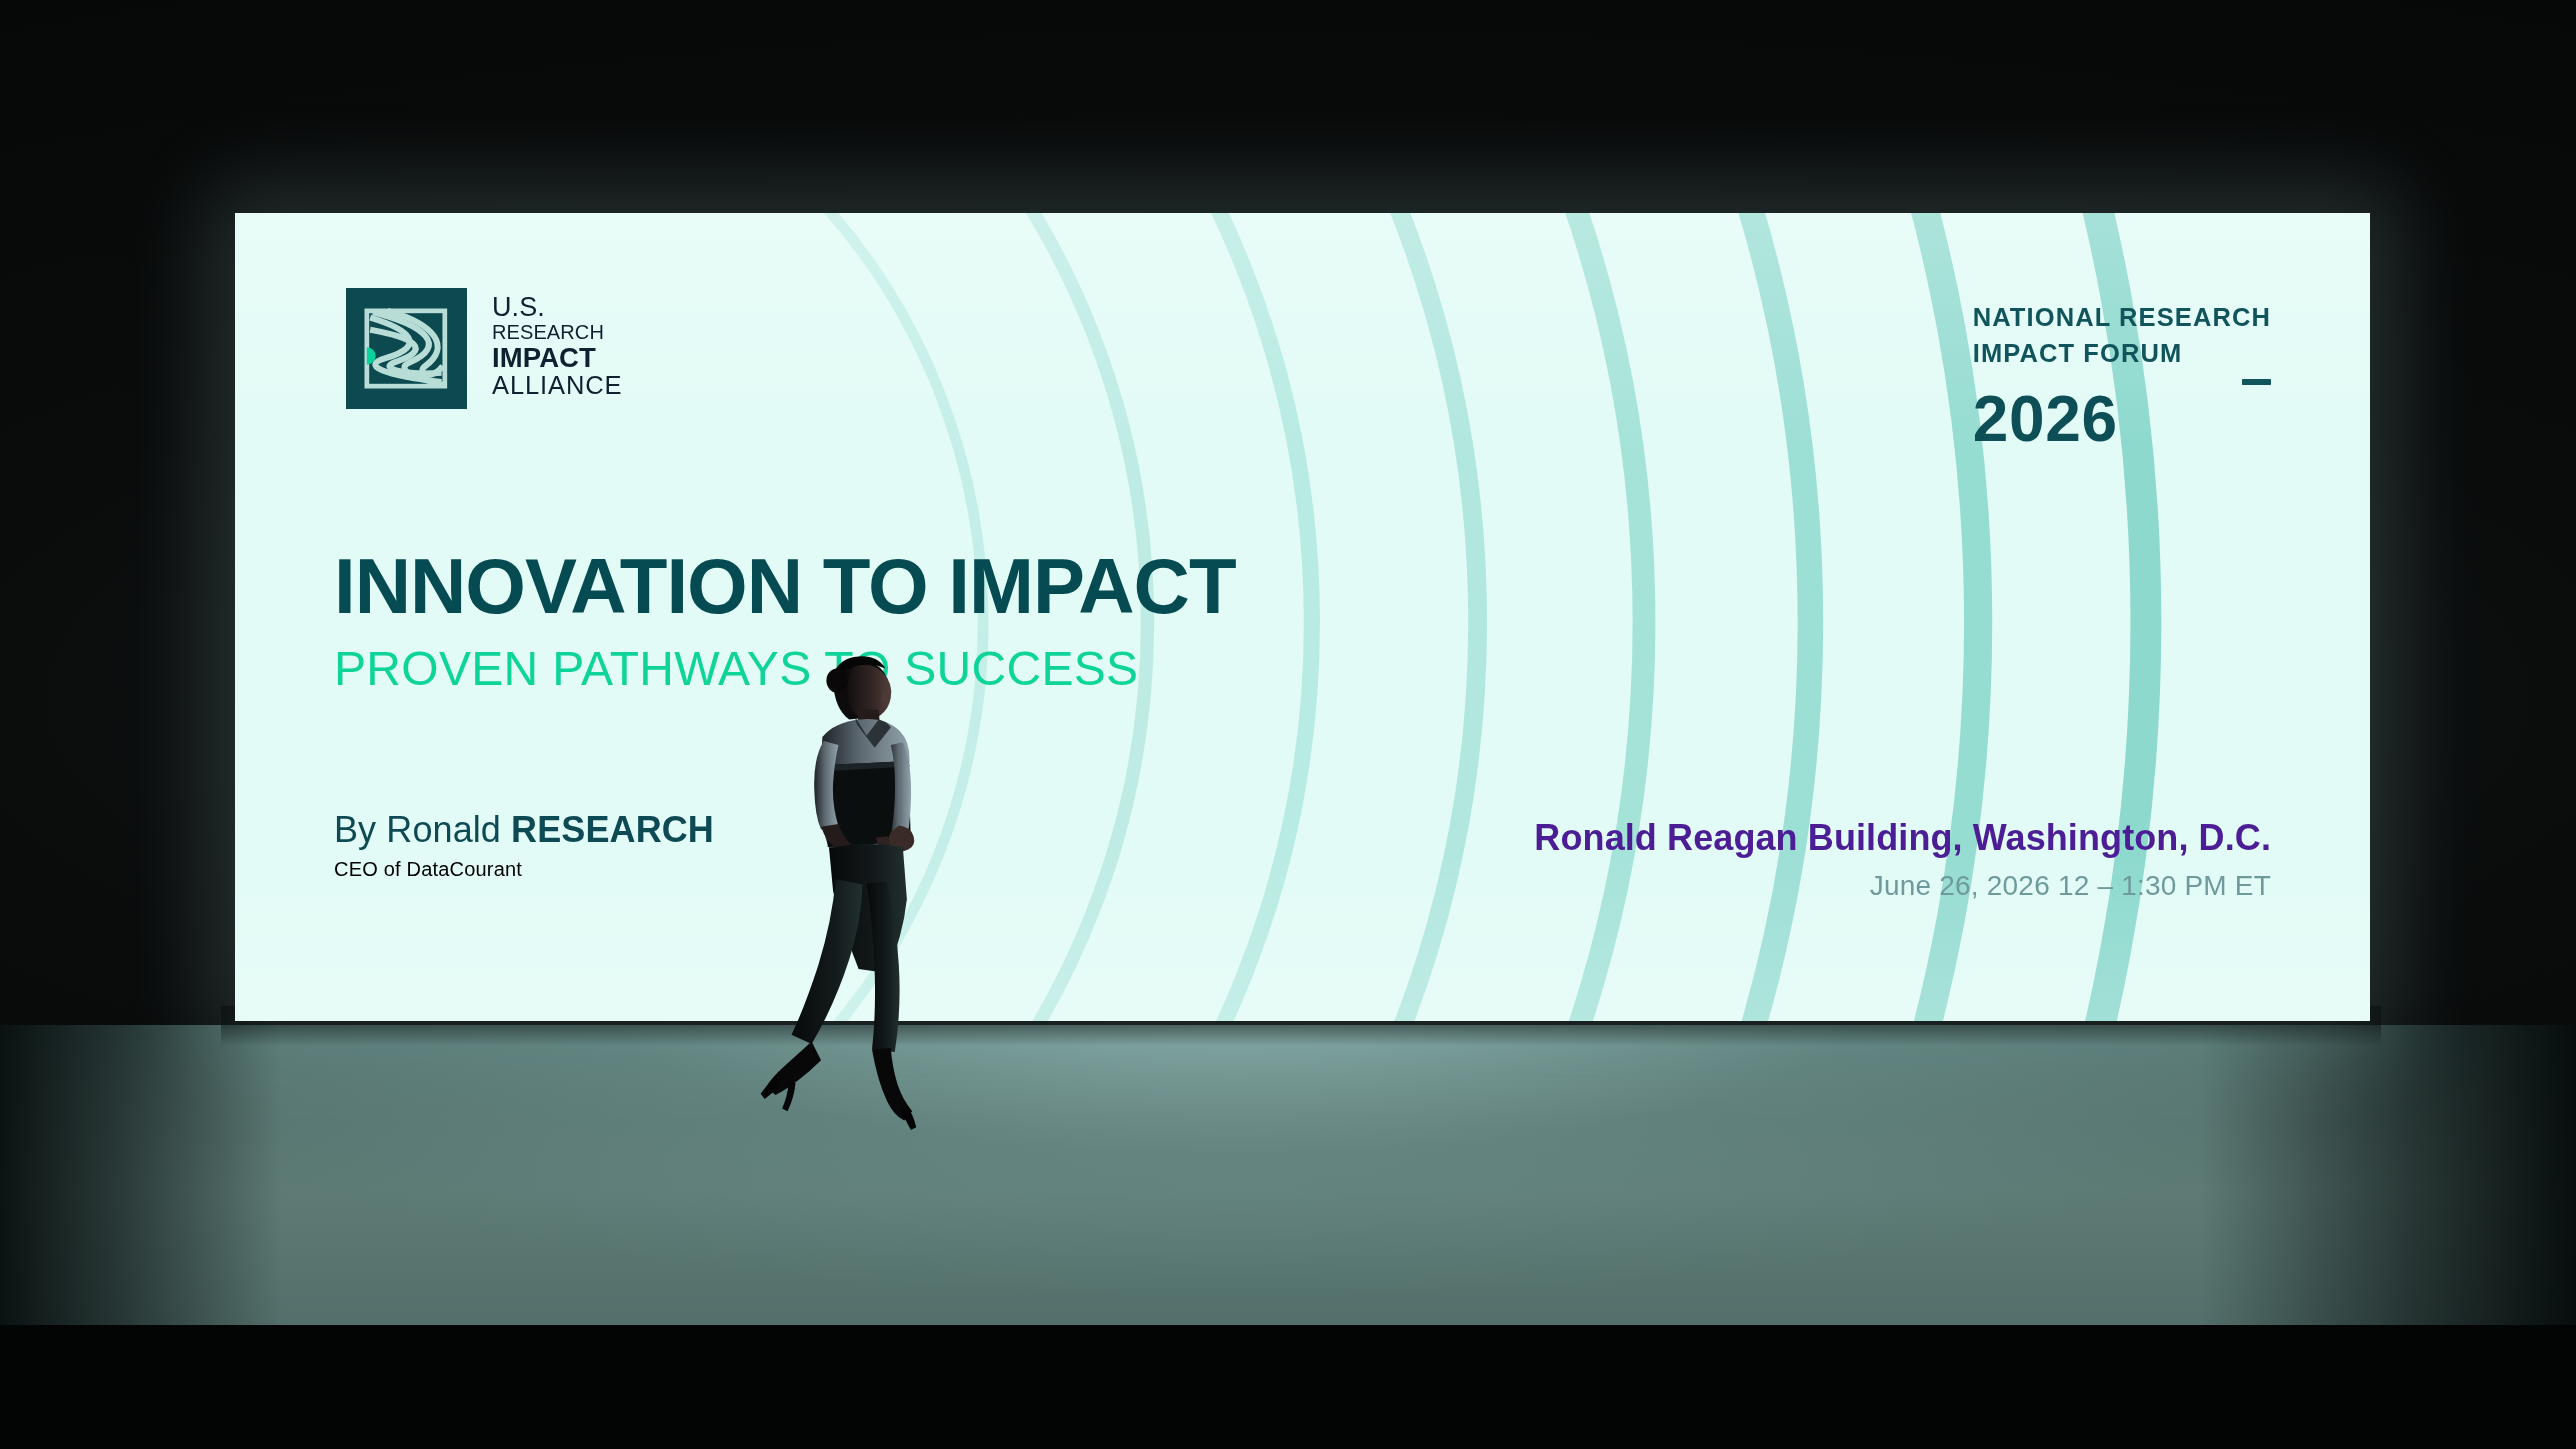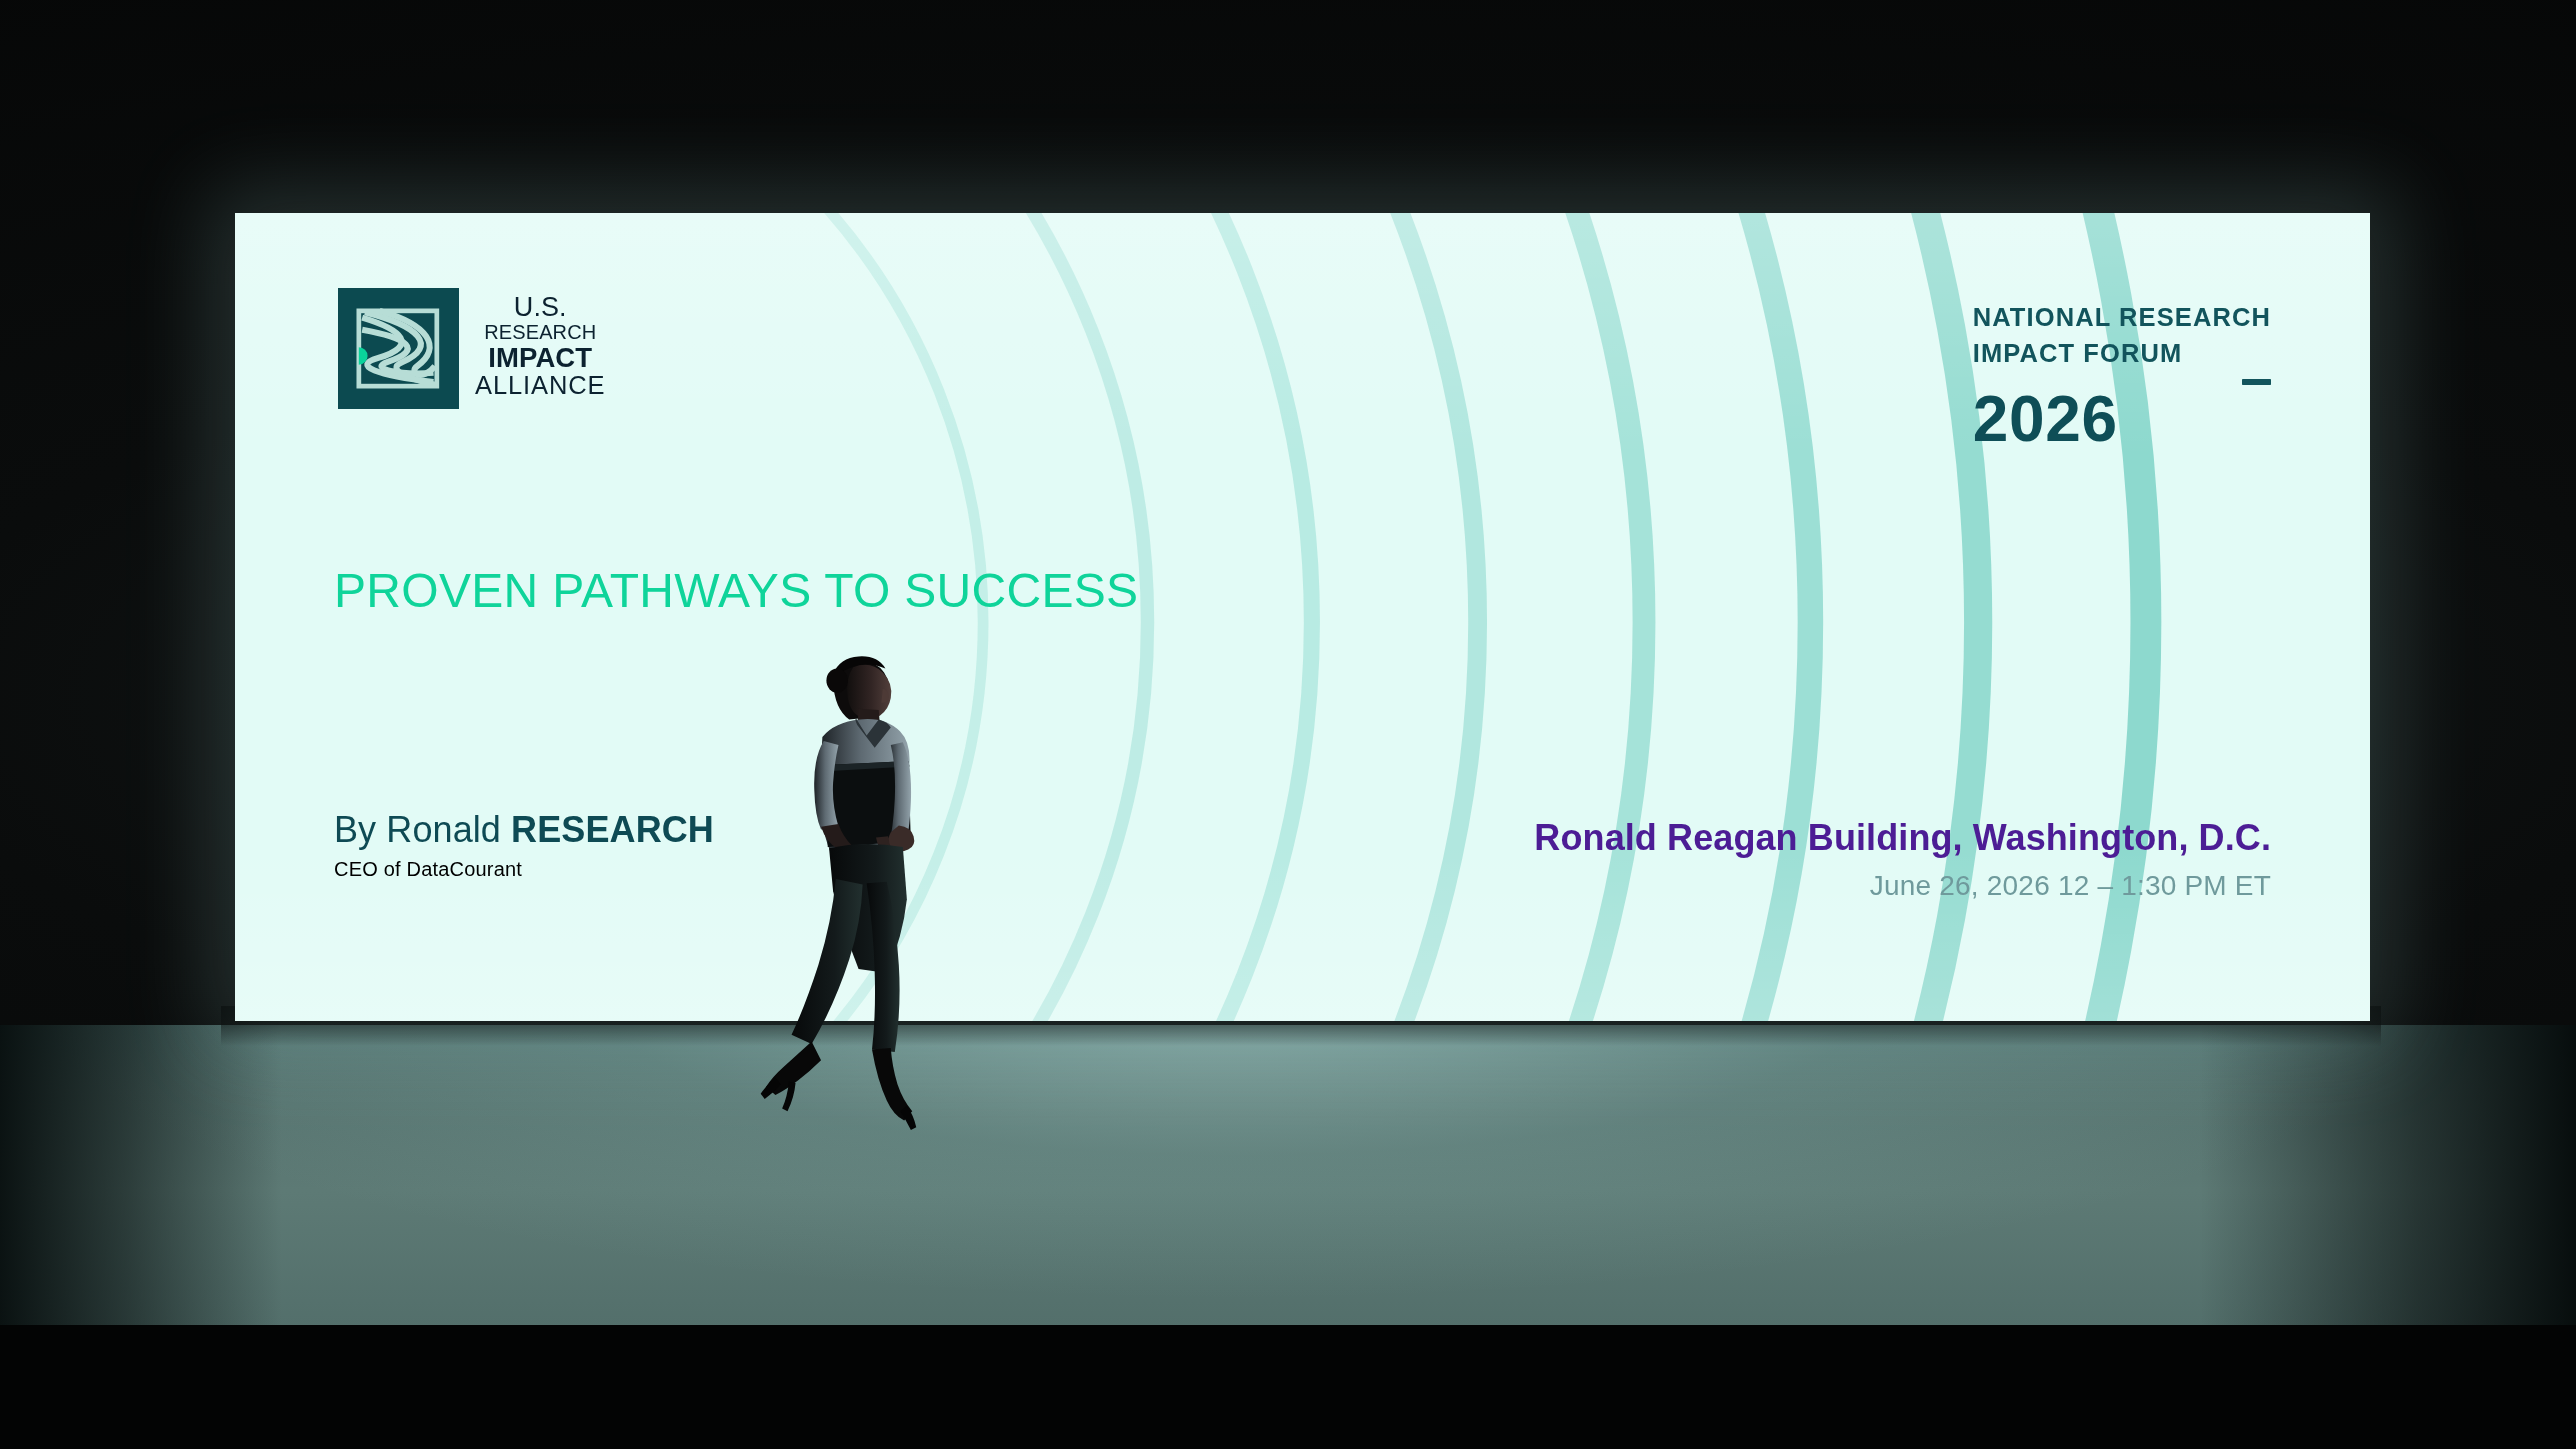--- a/index.html
+++ b/index.html
@@ -97,26 +97,25 @@
   .screen-wash {
     position: absolute;
     inset: 0;
     background: linear-gradient(180deg, rgba(255,255,255,0.22) 0%, rgba(255,255,255,0.0) 30%, rgba(255,255,255,0.0) 78%, rgba(255,255,255,0.18) 100%);
     pointer-events: none;
   }
 
   
   .logo-block {
     position: absolute;
-    left: 103px;
+    left: 111px;
     top: 75px;
     display: flex;
     align-items: flex-start;
-    gap: 16px;
-    text-align: center;
+    gap: 25px;
   }
   .logo-mark {
     width: 121px;
     height: 121px;
     flex: 0 0 auto;
   }
   .logo-words {
     padding-top: 5.4px;
     color: #0c2230;
     line-height: 1.06;
@@ -287,20 +286,21 @@
       </div>
 
       <div class="event-block">
         <div class="event-line">NATIONAL RESEARCH</div>
         <div class="event-line">IMPACT FORUM</div>
         <span class="event-dash"></span>
         <div class="event-year">2026</div>
       </div>
 
       <div class="headline">
+        <h1>INNOVATION TO IMPACT</h1>
         <h2>PROVEN PATHWAYS TO SUCCESS</h2>
       </div>
 
       <div class="presenter">
         <div class="presenter-name"><span>By Ronald </span><b>RESEARCH</b></div>
         <div class="presenter-role">CEO of DataCourant</div>
       </div>
 
       <div class="venue">
         <div class="venue-place">Ronald Reagan Building, Washington, D.C.</div>

